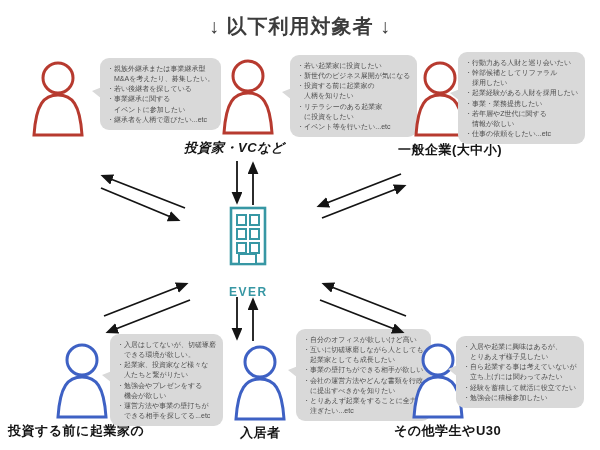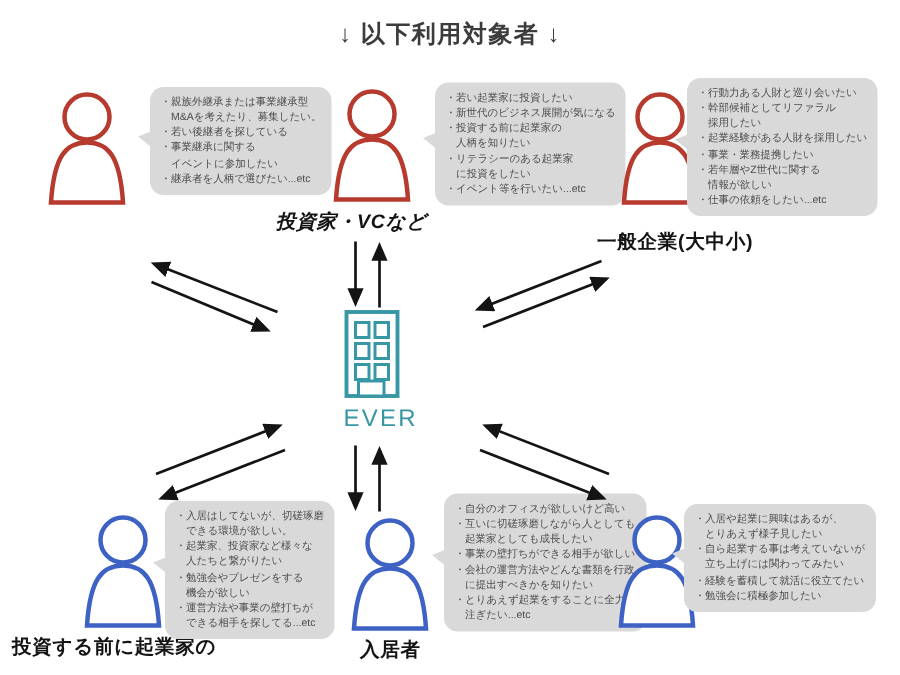--- a/index.html
+++ b/index.html
@@ -2,43 +2,43 @@
 <html><head>
 <meta charset="utf-8">
 <style>
   html,body { margin:0; padding:0; background:#ffffff; }
   .canvas {
     position:relative; width:600px; height:450px; background:#ffffff;
     font-family:"Liberation Sans","DejaVu Sans",sans-serif; overflow:hidden;
   }
   .title {
     position:absolute; top:13px; left:0; width:600px; text-align:center;
-    font-size:16px; font-weight:bold; color:#3c3c3c; letter-spacing:1px;
+    font-size:20px; font-weight:bold; color:#3c3c3c; letter-spacing:1px;
   }
   .plabel {
     position:absolute; font-size:13px; font-weight:bold; color:#141414;
     letter-spacing:0.5px; white-space:nowrap;
   }
   .bubble {
     position:absolute; background:#d9d9d9; border-radius:9px; padding:6px 7px 5px 7px;
     color:#4d4d4d; font-size:7px; line-height:1.45;
   }
   .bubble::before {
     content:""; position:absolute; left:-8px; top:40%;
     border-top:4px solid transparent; border-bottom:8px solid transparent;
     border-right:10px solid #d9d9d9;
   }
   .bline { white-space:nowrap; }
   .bline.indent { padding-left:7px; }
   .abs { position:absolute; }
   .person-red { color:#b73a2f; }
   .person-blue { color:#3e61c4; }
   .ever {
-    position:absolute; font-size:16px; font-weight:normal; color:#3797a4;
-    letter-spacing:1.5px; text-align:center;
+    position:absolute; font-size:12px; font-weight:bold; color:#3797a4;
+    letter-spacing:1.5px; text-align:center;margin-top:14px;
   }
 </style>
 </head>
 <body>
 
 <div class="canvas">
 
   <div class="title">↓ 以下利用対象者 ↓</div>
 
   <svg class="abs person-red" style="left:28px;top:60px;" width="60" height="77" viewBox="0 0 60 77">
@@ -66,21 +66,21 @@
       <div class="bline indent">人柄を知りたい</div>
       <div class="bline">・リテラシーのある起業家</div>
       <div class="bline indent">に投資をしたい</div>
       <div class="bline">・イベント等を行いたい...etc</div>
     </div>
 
   <svg class="abs person-red" style="left:410px;top:60px;" width="60" height="77" viewBox="0 0 60 77">
     <path d="M6 75 C8 44 16 35 30 35 C44 35 52 44 54 75 Z" fill="#fff" stroke="currentColor" stroke-width="3"></path>
     <circle cx="30" cy="18" r="15" fill="#fff" stroke="currentColor" stroke-width="3"></circle>
   </svg>
-  <div class="plabel" style="left:398px;top:141px;margin-top:11px;">一般企業(大中小)</div>
+  <div class="plabel" style="left:398px;top:141px;">一般企業(大中小)</div>
   <div class="bubble" style="left:458px;top:52px;">
       <div class="bline">・行動力ある人財と巡り会いたい</div>
       <div class="bline">・幹部候補としてリファラル</div>
       <div class="bline indent">採用したい</div>
       <div class="bline">・起業経験がある人財を採用したい</div>
       <div class="bline">・事業・業務提携したい</div>
       <div class="bline">・若年層やZ世代に関する</div>
       <div class="bline indent">情報が欲しい</div>
       <div class="bline">・仕事の依頼をしたい...etc</div>
     </div>
@@ -114,20 +114,21 @@
       <div class="bline">・会社の運営方法やどんな書類を行政</div>
       <div class="bline indent">に提出すべきかを知りたい</div>
       <div class="bline">・とりあえず起業をすることに全力を</div>
       <div class="bline indent">注ぎたい...etc</div>
     </div>
 
   <svg class="abs person-blue" style="left:408px;top:342px;" width="60" height="77" viewBox="0 0 60 77">
     <path d="M6 75 C8 44 16 35 30 35 C44 35 52 44 54 75 Z" fill="#fff" stroke="currentColor" stroke-width="3"></path>
     <circle cx="30" cy="18" r="15" fill="#fff" stroke="currentColor" stroke-width="3"></circle>
   </svg>
+  <div class="plabel" style="left:394px;top:422px;">その他学生やU30</div>
   <div class="bubble" style="left:456px;top:336px;">
       <div class="bline">・入居や起業に興味はあるが、</div>
       <div class="bline indent">とりあえず様子見したい</div>
       <div class="bline">・自ら起業する事は考えていないが</div>
       <div class="bline indent">立ち上げには関わってみたい</div>
       <div class="bline">・経験を蓄積して就活に役立てたい</div>
       <div class="bline">・勉強会に積極参加したい</div>
     </div>
 
   <svg class="abs" style="left:229px;top:206px;color:#3797a4;" width="38" height="60" viewBox="0 0 38 60">

